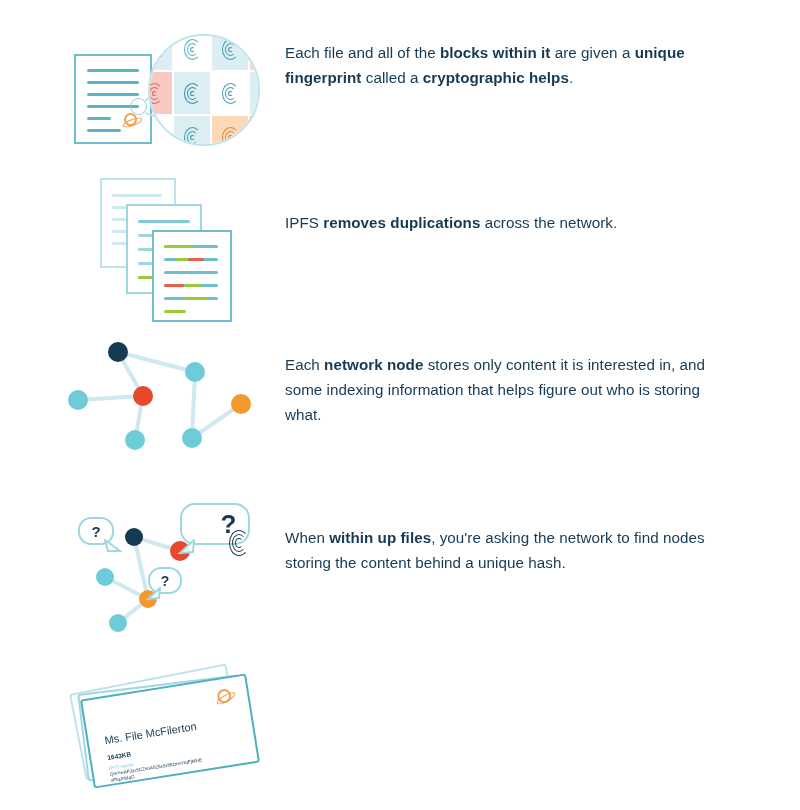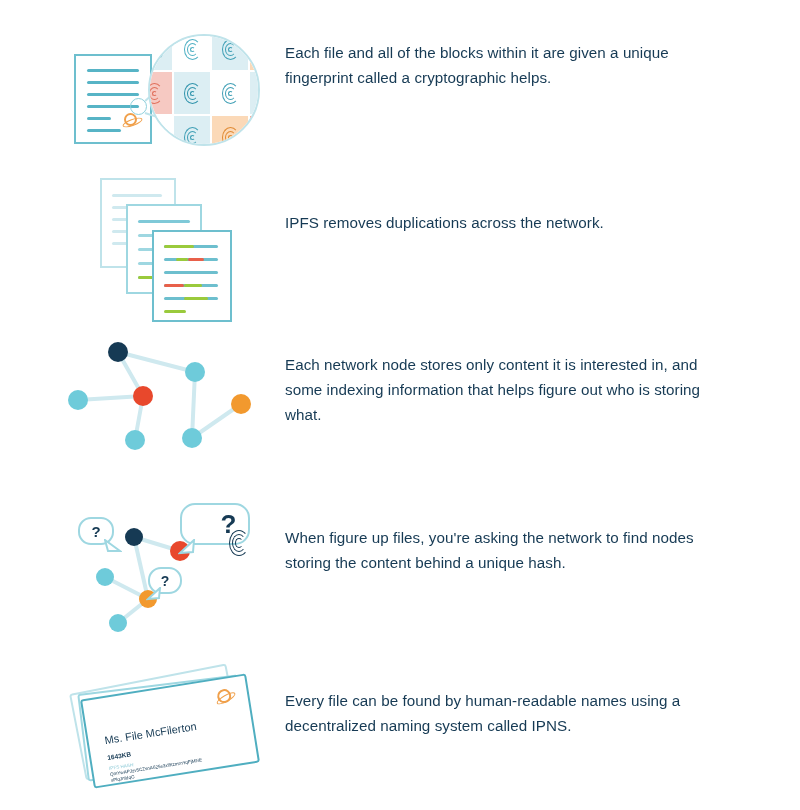--- a/index.html
+++ b/index.html
@@ -13,21 +13,21 @@
 
   .row { position: absolute; left: 0; width: 800px; display: flex; }
   .icon-col { width: 285px; position: relative; flex: none; }
   .text-col {
     flex: 1; padding-right: 80px;
     color: #163A54;
     font-size: 15.2px;
     line-height: 25px;
     letter-spacing: 0.05px;
   }
-  .text-col b { font-weight: 400; }
+  .text-col b { font-weight: 700; }
 
   
   .r1 { top: 18px; height: 145px; }
   .r1 .text-col { padding-top: 22px; }
   .doc1 {
     position: absolute; left: 74px; top: 36px;
     width: 78px; height: 90px;
     border: 2.5px solid #6DBFCE; background: #fff;
   }
   .doc1 .ln {
@@ -348,34 +348,33 @@
         <path d="M16,1 L2,14 L15,13 Z" fill="#fff" stroke="#9ED7E1" stroke-width="2"></path>
       </svg>
 
       <div class="bubble" style="left:148px; top:72px; width:34px; height:27px; font-size:14px;">
         <span>?</span>
       </div>
       <svg style="position:absolute; left:146px; top:92px;" width="16" height="14">
         <path d="M14,1 L2,12 L13,11 Z" fill="#fff" stroke="#9ED7E1" stroke-width="2"></path>
       </svg>
     </div>
-    <div class="text-col">When <b>figure up files</b>, you're asking the network to find nodes storing the content behind a unique hash.</div>
+    <div class="text-col">When <b>within up files</b>, you're asking the network to find nodes storing the content behind a unique hash.</div>
   </div>
 
   <div class="row r5">
     <div class="icon-col">
       <div class="cards">
         <div class="card" style="left:6px; top:10px; width:160px; height:88px; transform:rotate(-11deg); border-color:#BFE3EA;"></div>
         <div class="card" style="left:12px; top:16px; width:162px; height:88px; transform:rotate(-7deg); border-color:#9ED7E1;"></div>
         <div class="card" style="left:16px; top:18px; width:168px; height:90px; transform:rotate(-9deg); border-color:#4FAEC0;">
           <div class="saturn" style="right:16px; top:10px; width:14px; height:14px;"></div>
           <span class="card-name" style="left:16px; top:36px;">Ms. File McFilerton</span>
           <span class="card-size" style="left:16px; top:56px;">1643KB</span>
           <span class="card-hashlabel" style="left:16px; top:68px;">IPFS HASH:</span>
           <span class="card-hash" style="left:16px; top:74px;">QmYwAPJzv5CZsnA625s3xf9tzmrnYqPjMNE</span>
           <span class="card-hash" style="left:16px; top:80px;">sPlqJnfdqG</span>
         </div>
       </div>
     </div>
-    <div class="text-col">Every file can be found by <b>human-readable names</b> using a decentralized naming system called <b>IPNS</b>.</div>
   </div>
 
 </div>
 
 </body></html>

